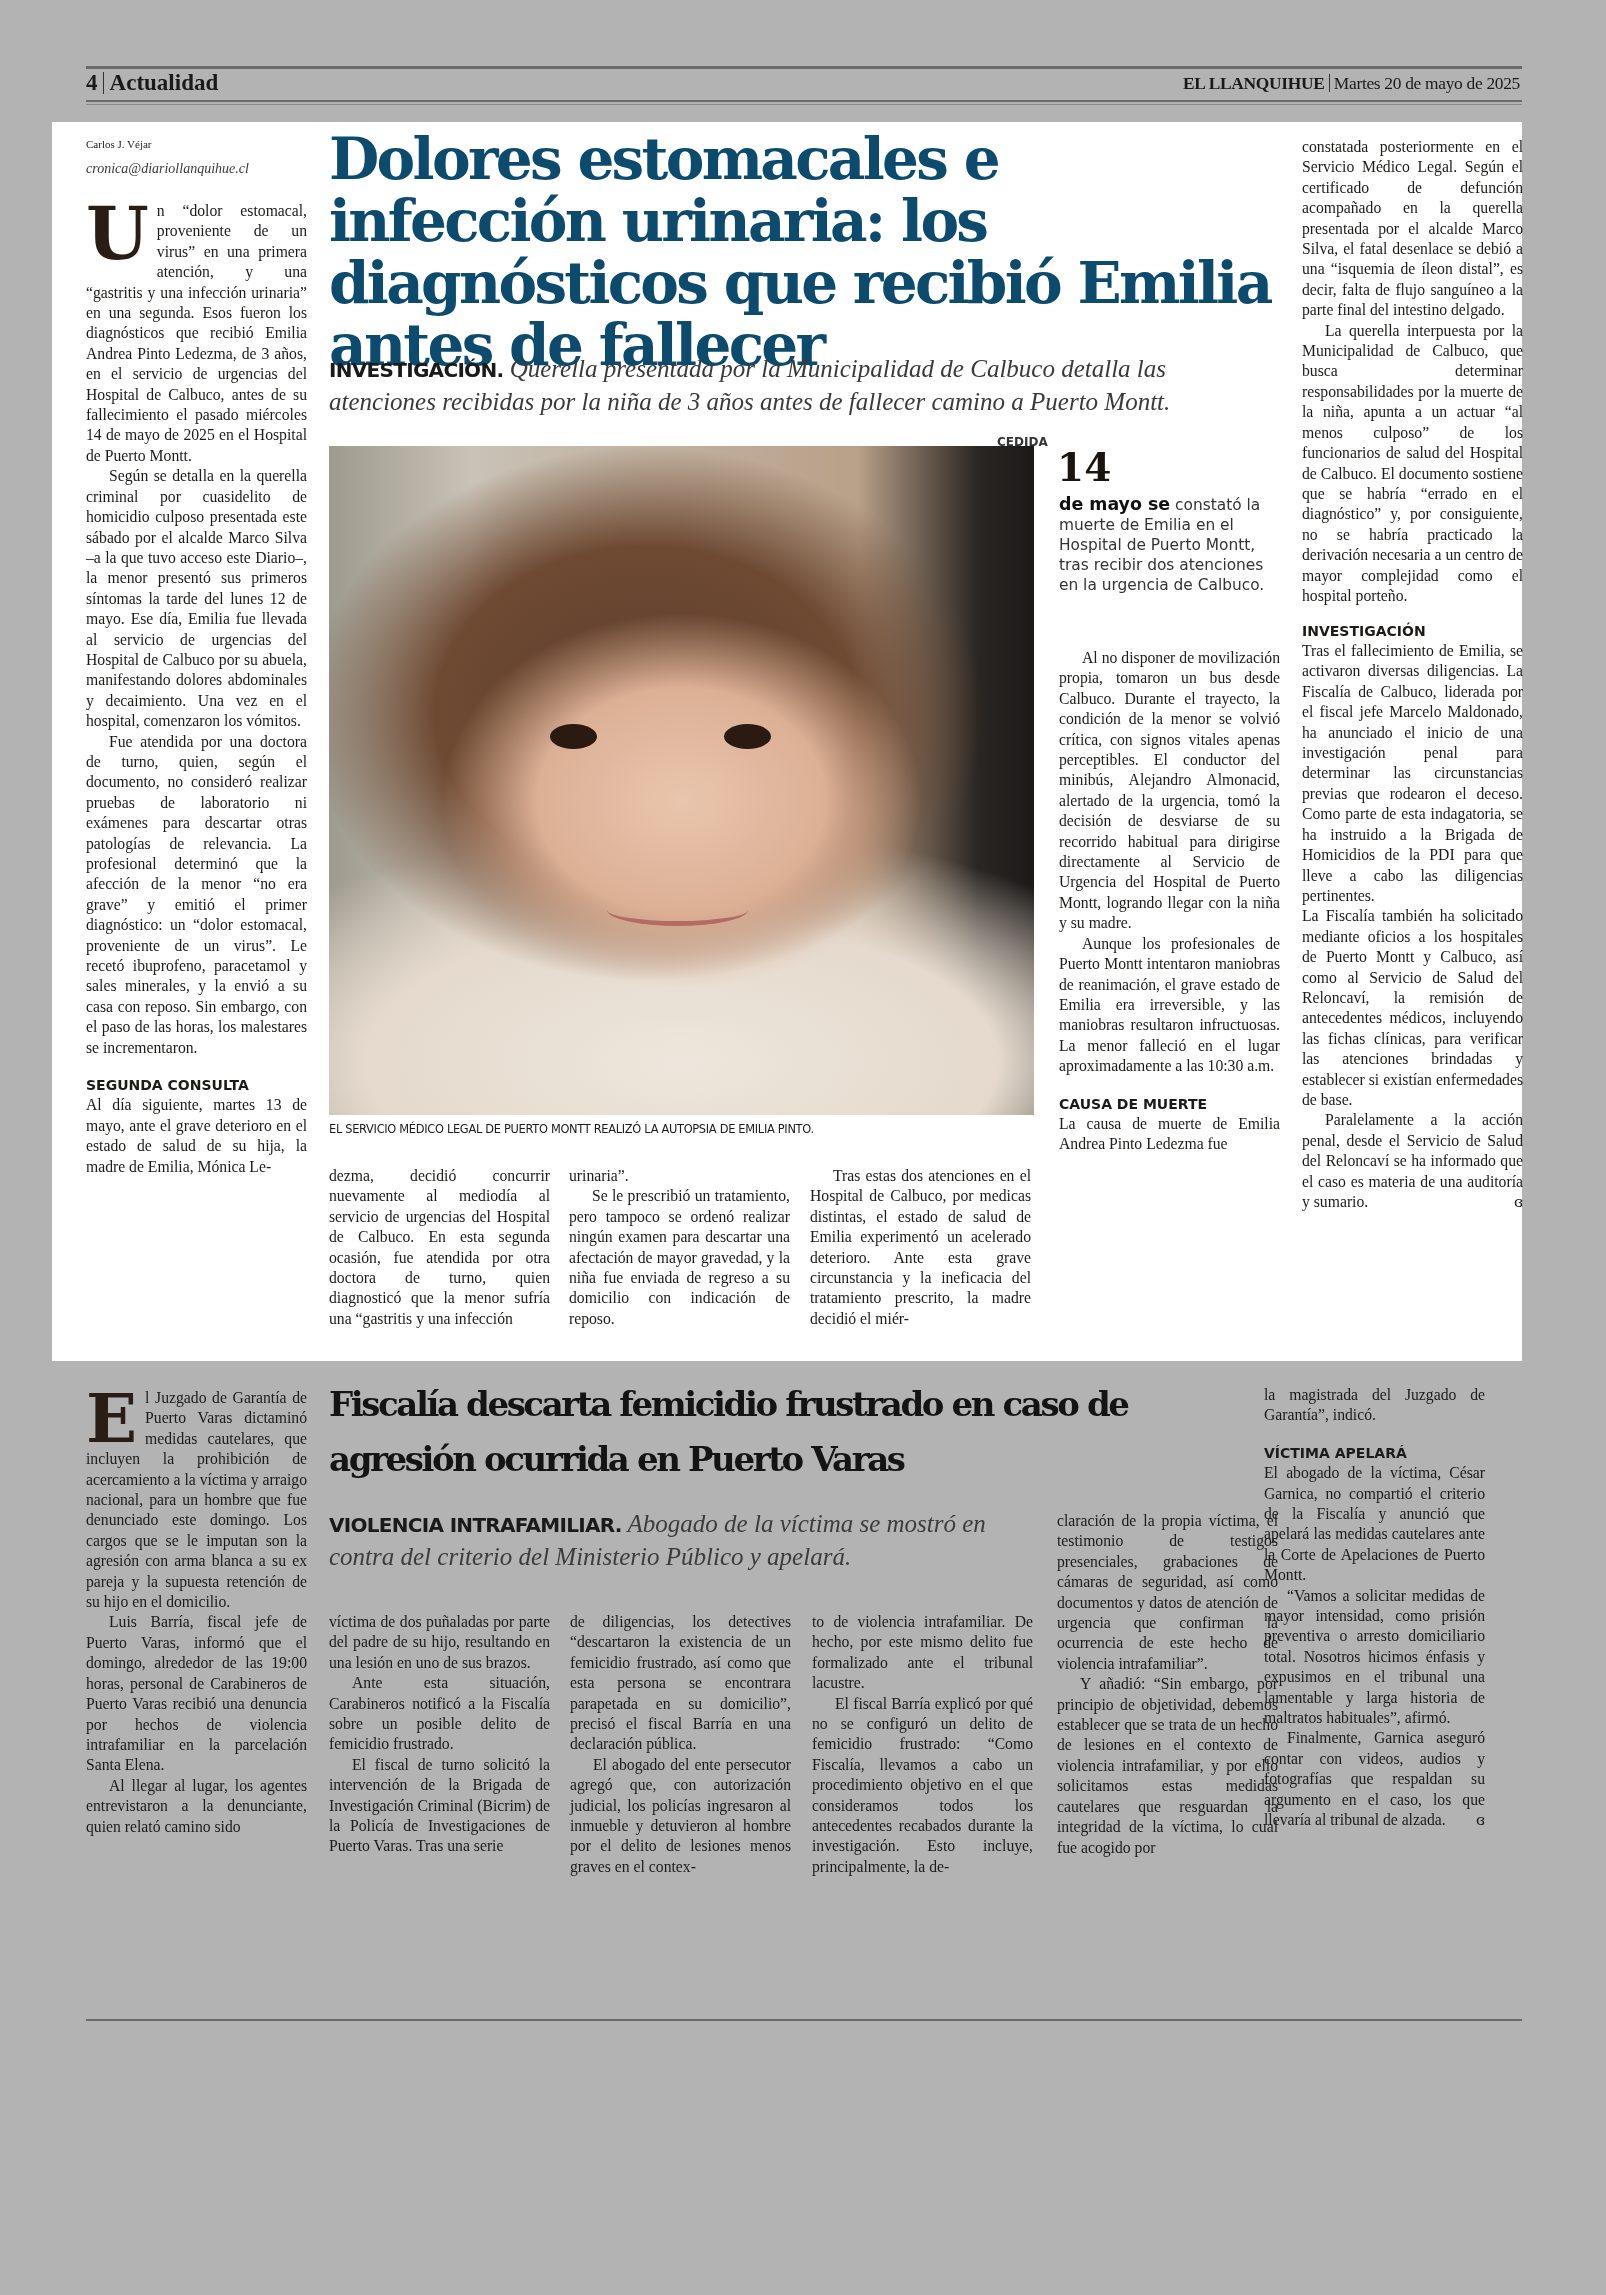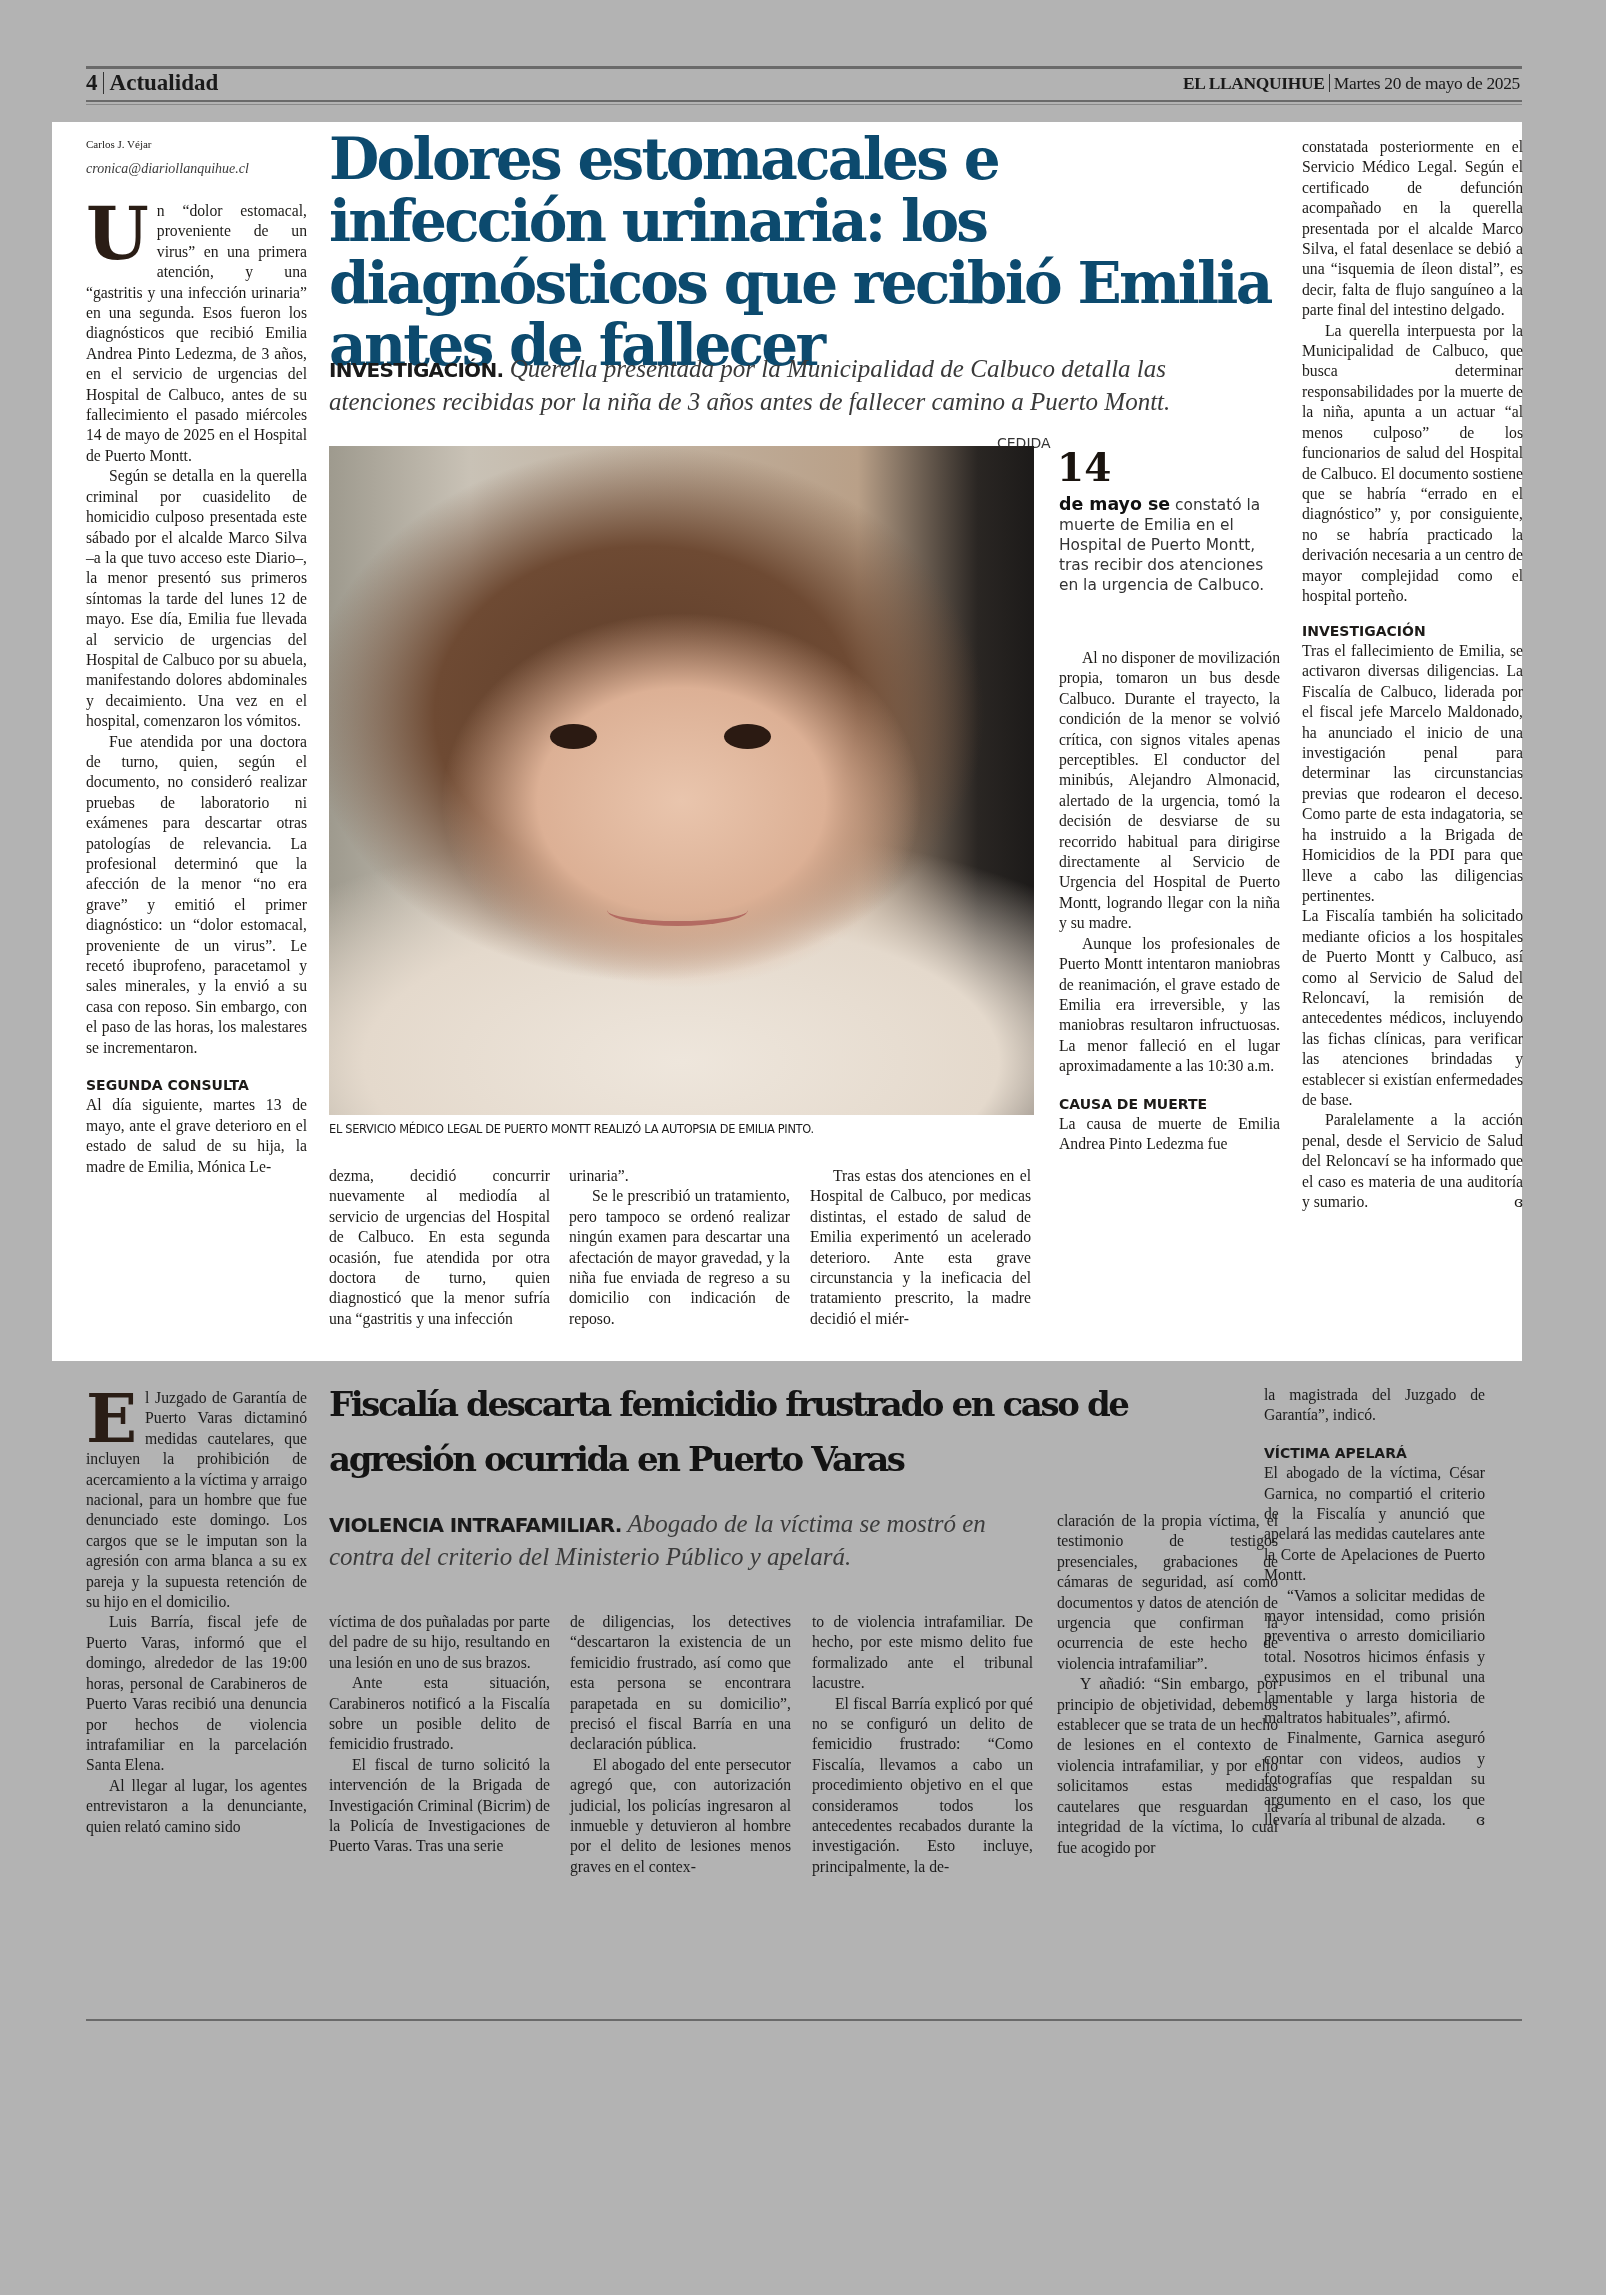--- a/index.html
+++ b/index.html
@@ -36,21 +36,21 @@
   .endmark { float: right; font-family: "DejaVu Serif", serif; font-size: 14.7px; }
 
   .hl1 { position: absolute; left: 329px; top: 128px; width: 950px; font-family: "DejaVu Serif", serif;
     font-weight: bold; font-size: 58px; line-height: 62px; letter-spacing: -2.7px; color: #0c4a6e; }
   .dek { position: absolute; font-family: "Liberation Serif", serif; font-style: italic; font-size: 25px;
     line-height: 31px; color: #3a3a3a; }
   .dek .kicker { font-family: "DejaVu Sans", sans-serif; font-style: normal; font-weight: bold; font-size: 20px;
     letter-spacing: -0.7px; color: #1a1a1a; }
   .dek1 { left: 329px; top: 353px; width: 950px; }
 
-  .photo-credit { position: absolute; left: 997px; top: 435px; font-family: "DejaVu Sans", sans-serif; font-size: 14px; color: #333; }
+  .photo-credit { position: absolute; left: 997px; top: 435px; font-family: "DejaVu Sans", sans-serif; font-size: 12px; color: #333; font-weight: bold; }
   .photo { position: absolute; left: 329px; top: 446px; width: 705px; height: 669px; overflow: hidden;
     background:
       radial-gradient(ellipse 34% 28% at 50% 53%, #e9c5ad 0%, #dcb095 60%, rgba(220,176,149,0) 100%),
       radial-gradient(ellipse 60% 50% at 45% 40%, #5d3d2a 0%, #6e4a33 50%, rgba(110,74,51,0) 80%),
       radial-gradient(ellipse 75% 35% at 50% 92%, #eee6dc 0%, #e4d9cc 60%, rgba(228,217,204,0) 100%),
       linear-gradient(90deg, #9e9a8e 0%, #c9c2b6 20%, #b9a088 75%, #2a2623 92%, #1c1a19 100%); }
   .photo .eye { position: absolute; width: 47px; height: 25.4px; border-radius: 50%; background: #2b1a12; top: 278px; }
   .photo .eye.l { left: 221px; } .photo .eye.r { left: 395px; }
   .photo .mouth { position: absolute; left: 278px; top: 448px; width: 141px; height: 27px; border-bottom: 5.4px solid #b36b62; border-radius: 0 0 50% 50%; }
   .caption { position: absolute; left: 329px; top: 1122px; font-family: "DejaVu Sans", sans-serif; font-size: 11.4px; letter-spacing: -0.3px; color: #1a1a1a; }

